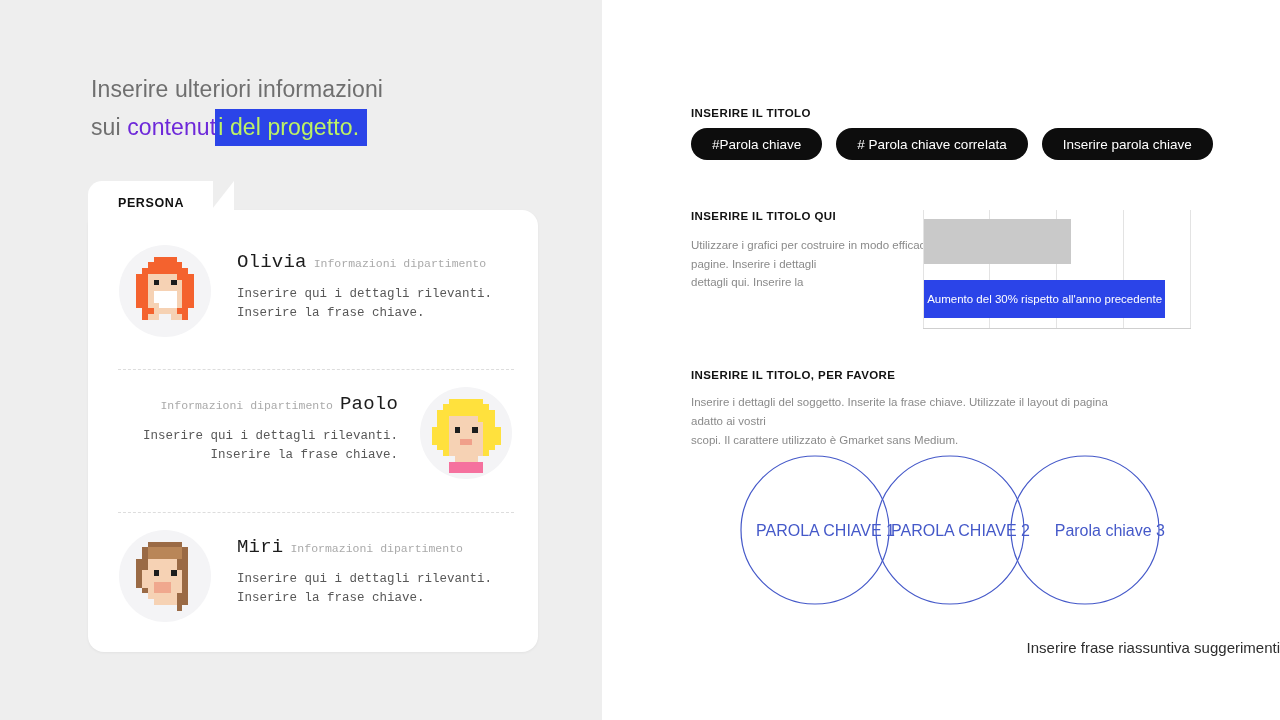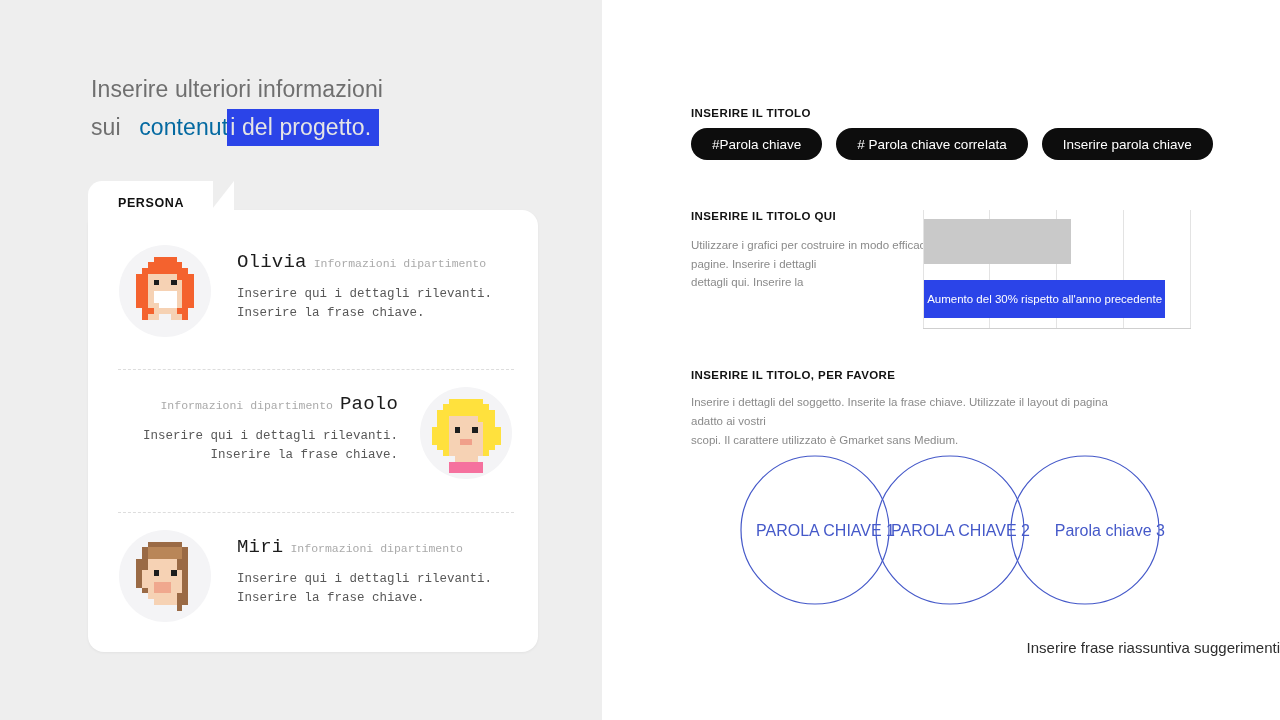--- a/index.html
+++ b/index.html
@@ -34,24 +34,24 @@
     position: absolute;
     left: 91px; top: 70px;
     width: 470px;
     font-size: 23px;
     line-height: 38px;
     color: #6f6f6f;
     letter-spacing: 0.1px;
   }
   #headline .line1 { display: block; }
   #headline .line2 { display: block; white-space: nowrap; }
-  .hl-ghost { color: #0369a1; margin-left: 12px; }
+  .hl-ghost { color: #6d28d9; }
   .hl-sel {
     background: #2b44e8;
-    color: #e5e5e5;
+    color: #bef264;
     padding: 5px 8px 6px 3px;
     margin-left: -1px;
   }
 
   
   #persona-card {
     position: absolute;
     left: 88px; top: 181px;
     width: 450px; height: 471px;
   }

